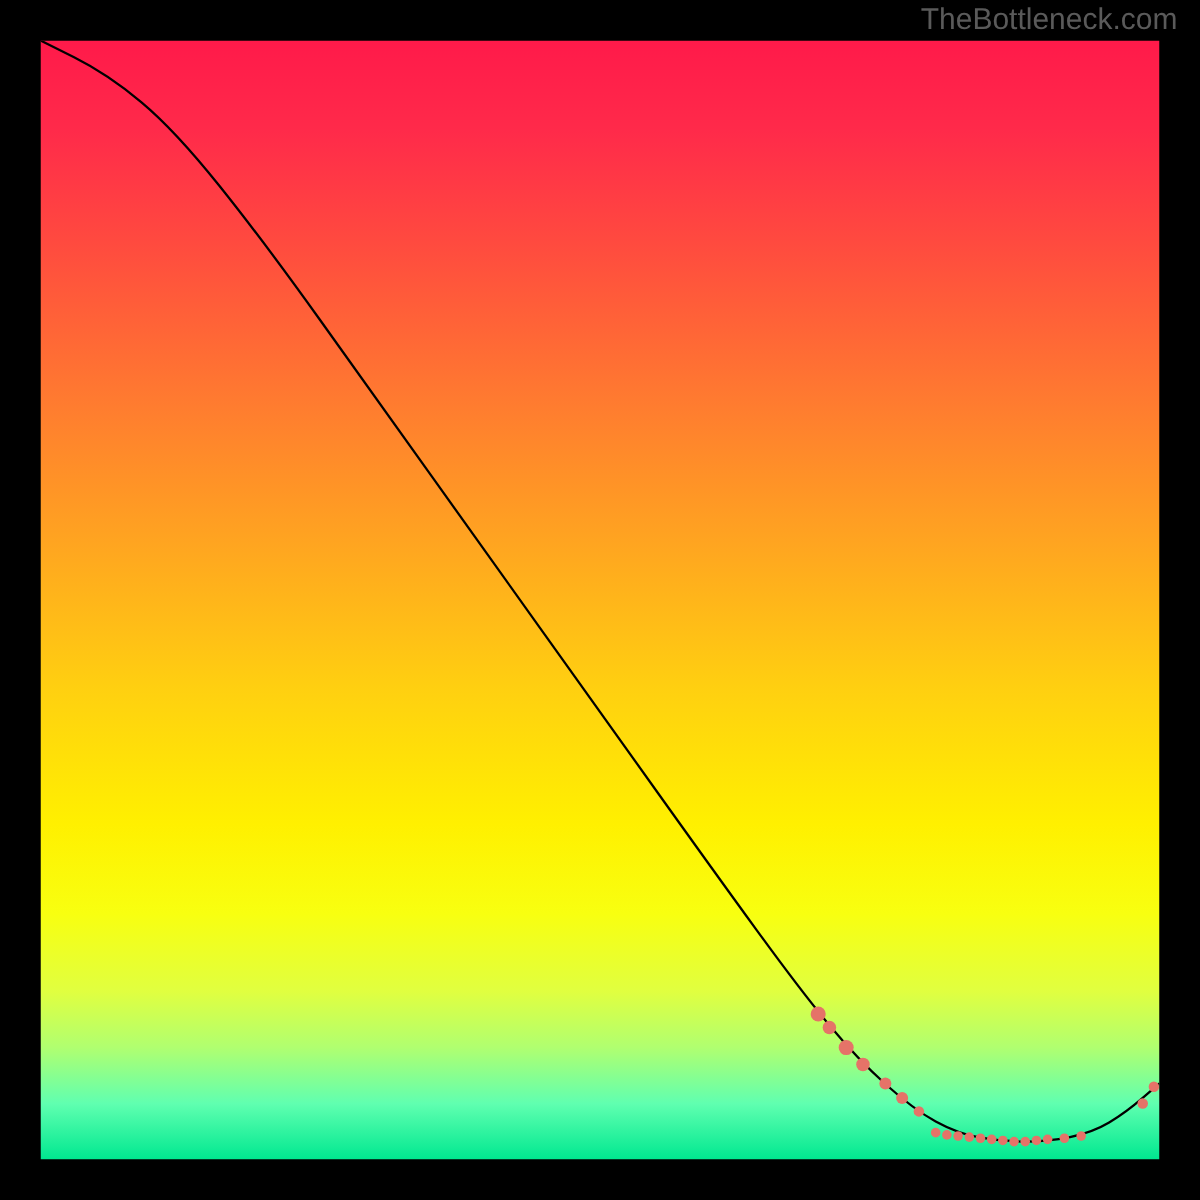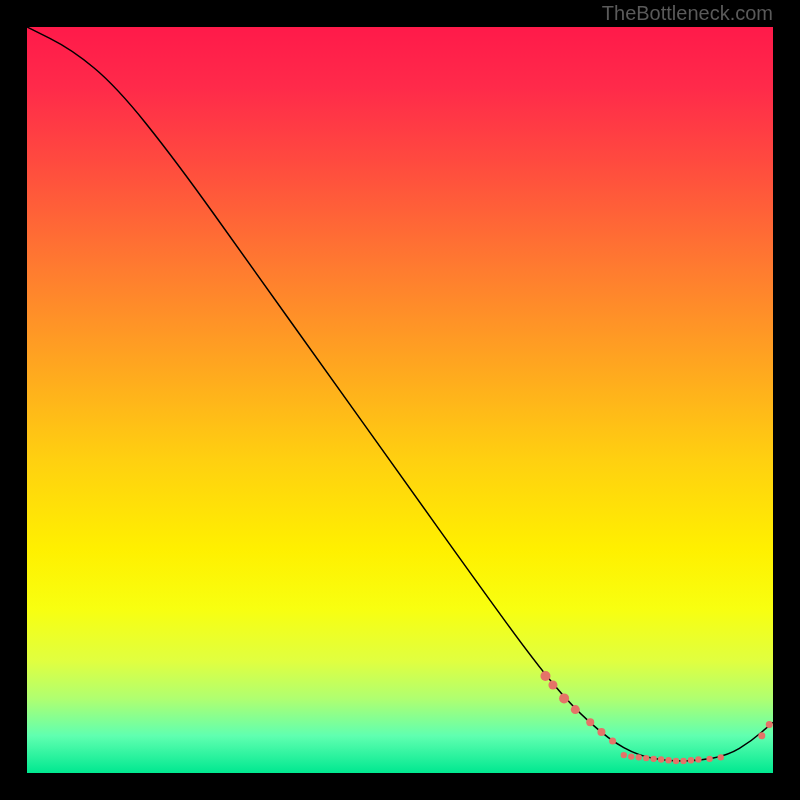--- a/index.html
+++ b/index.html
@@ -6,21 +6,21 @@
   body {
     width: 800px;
     height: 800px;
     background: #000;
     position: relative;
     font-family: Arial, sans-serif;
   }
   .watermark {
     position: absolute;
     top: 2px;
-    right: 27px;
+    right: 15px;
     color: #5a5a5a;
     font-size: 20px;
     font-weight: 500;
     z-index: 10;
   }
   .plot-area {
     position: absolute;
     left: 27px;
     top: 27px;
     width: 746px;

